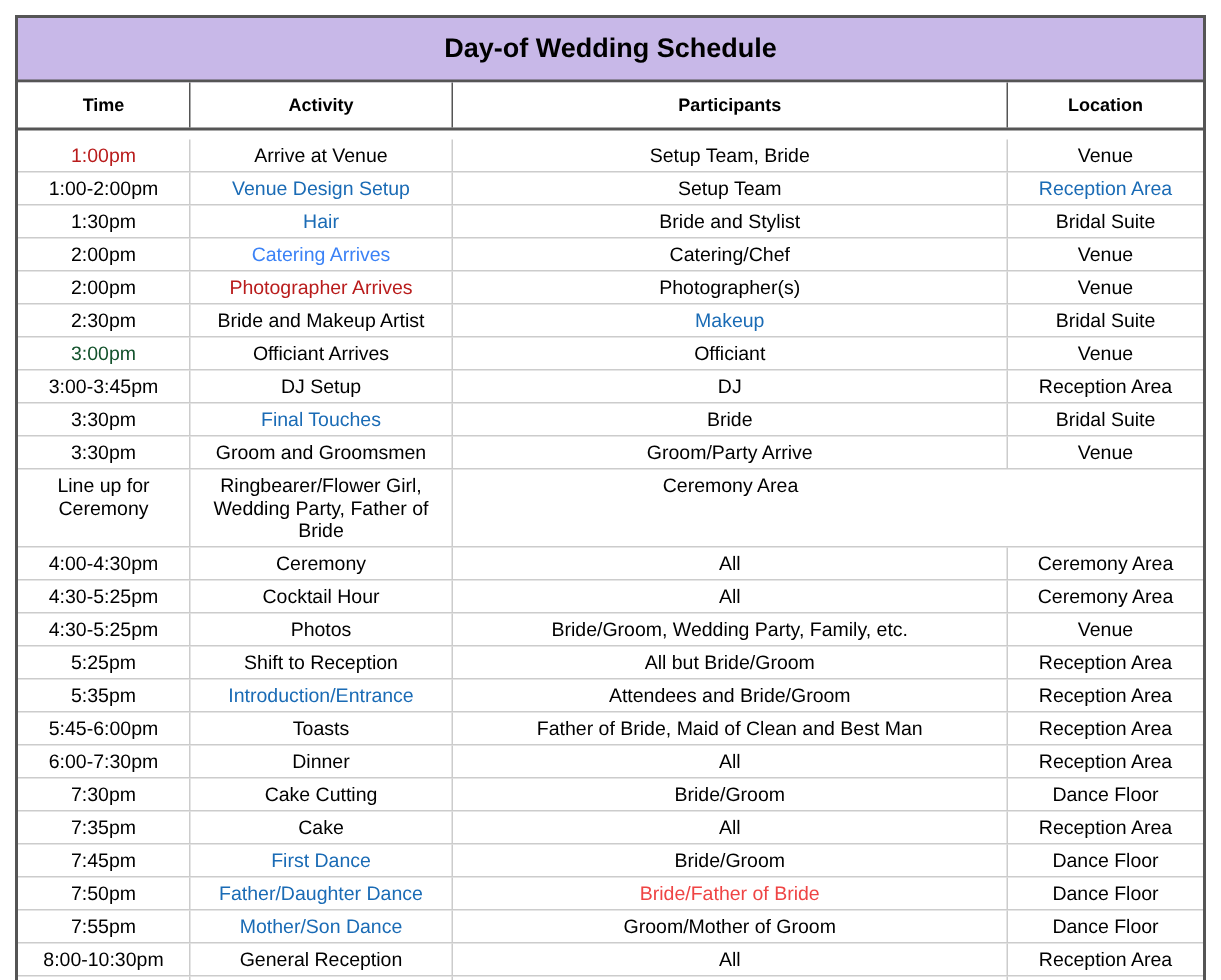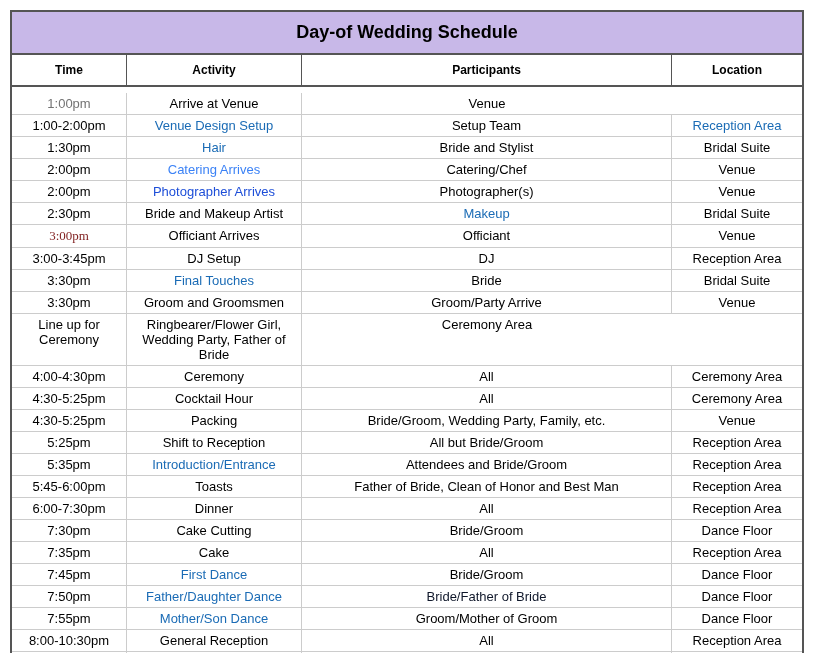--- a/index.html
+++ b/index.html
@@ -65,22 +65,23 @@
   <div class="schedule-title">Day-of Wedding Schedule</div>
   <div class="schedule-header">
     <div class="header-cell">Time</div>
     <div class="header-cell">Activity</div>
     <div class="header-cell">Participants</div>
     <div class="header-cell">Location</div>
   </div>
   <div class="schedule-body" id="schedule-body">
   <div style="height: 6px;"></div>
       <div class="schedule-row">
-        <div class="cell" style="color: #737373;">1:00pm</div>
+        <div class="cell" style="color: #b91c1c;">1:00pm</div>
         <div class="cell" style="color: rgb(0, 0, 0);">Arrive at Venue</div>
+        <div class="cell" style="color: rgb(0, 0, 0);">Setup Team, Bride</div>
         <div class="cell" style="color: rgb(0, 0, 0);">Venue</div>
       </div>
       <div class="schedule-row">
         <div class="cell" style="color: rgb(0, 0, 0);">1:00-2:00pm</div>
         <div class="cell" style="color: rgb(26, 107, 181);">Venue Design Setup</div>
         <div class="cell" style="color: rgb(0, 0, 0);">Setup Team</div>
         <div class="cell" style="color: rgb(26, 107, 181);">Reception Area</div>
       </div>
       <div class="schedule-row">
         <div class="cell" style="color: rgb(0, 0, 0);">1:30pm</div>
@@ -89,32 +90,32 @@
         <div class="cell" style="color: rgb(0, 0, 0);">Bridal Suite</div>
       </div>
       <div class="schedule-row">
         <div class="cell" style="color: rgb(0, 0, 0);">2:00pm</div>
         <div class="cell" style="color: #3b82f6;">Catering Arrives</div>
         <div class="cell" style="color: #000000;">Catering/Chef</div>
         <div class="cell" style="color: rgb(0, 0, 0);">Venue</div>
       </div>
       <div class="schedule-row">
         <div class="cell" style="color: rgb(0, 0, 0);">2:00pm</div>
-        <div class="cell" style="color: #1d4ed8;">Photographer Arrives</div>
+        <div class="cell" style="color: #b91c1c;">Photographer Arrives</div>
         <div class="cell" style="color: rgb(0, 0, 0);">Photographer(s)</div>
         <div class="cell" style="color: rgb(0, 0, 0);">Venue</div>
       </div>
       <div class="schedule-row">
         <div class="cell" style="color: rgb(0, 0, 0);">2:30pm</div>
         <div class="cell" style="color: rgb(0, 0, 0);">Bride and Makeup Artist</div>
         <div class="cell" style="color: rgb(26, 107, 181);">Makeup</div>
         <div class="cell" style="color: rgb(0, 0, 0);">Bridal Suite</div>
       </div>
       <div class="schedule-row">
-        <div class="cell" style="color: #7f1d1d; font-family: Liberation Serif, serif;">3:00pm</div>
+        <div class="cell" style="color: #14532d;">3:00pm</div>
         <div class="cell" style="color: rgb(0, 0, 0);">Officiant Arrives</div>
         <div class="cell" style="color: rgb(0, 0, 0);">Officiant</div>
         <div class="cell" style="color: rgb(0, 0, 0);">Venue</div>
       </div>
       <div class="schedule-row">
         <div class="cell" style="color: rgb(0, 0, 0);">3:00-3:45pm</div>
         <div class="cell" style="color: rgb(0, 0, 0);">DJ Setup</div>
         <div class="cell" style="color: rgb(0, 0, 0);">DJ</div>
         <div class="cell" style="color: rgb(0, 0, 0);">Reception Area</div>
       </div>
@@ -142,40 +143,40 @@
         <div class="cell" style="color: rgb(0, 0, 0);">Ceremony Area</div>
       </div>
       <div class="schedule-row">
         <div class="cell" style="color: rgb(0, 0, 0);">4:30-5:25pm</div>
         <div class="cell" style="color: rgb(0, 0, 0);">Cocktail Hour</div>
         <div class="cell" style="color: rgb(0, 0, 0);">All</div>
         <div class="cell" style="color: rgb(0, 0, 0);">Ceremony Area</div>
       </div>
       <div class="schedule-row">
         <div class="cell" style="color: rgb(0, 0, 0);">4:30-5:25pm</div>
-        <div class="cell" style="color: rgb(0, 0, 0);">Packing</div>
+        <div class="cell" style="color: rgb(0, 0, 0);">Photos</div>
         <div class="cell" style="color: rgb(0, 0, 0);">Bride/Groom, Wedding Party, Family, etc.</div>
         <div class="cell" style="color: rgb(0, 0, 0);">Venue</div>
       </div>
       <div class="schedule-row">
         <div class="cell" style="color: rgb(0, 0, 0);">5:25pm</div>
         <div class="cell" style="color: rgb(0, 0, 0);">Shift to Reception</div>
         <div class="cell" style="color: rgb(0, 0, 0);">All but Bride/Groom</div>
         <div class="cell" style="color: rgb(0, 0, 0);">Reception Area</div>
       </div>
       <div class="schedule-row">
         <div class="cell" style="color: rgb(0, 0, 0);">5:35pm</div>
         <div class="cell" style="color: rgb(26, 107, 181);">Introduction/Entrance</div>
         <div class="cell" style="color: rgb(0, 0, 0);">Attendees and Bride/Groom</div>
         <div class="cell" style="color: rgb(0, 0, 0);">Reception Area</div>
       </div>
       <div class="schedule-row">
         <div class="cell" style="color: rgb(0, 0, 0);">5:45-6:00pm</div>
         <div class="cell" style="color: rgb(0, 0, 0);">Toasts</div>
-        <div class="cell" style="color: rgb(0, 0, 0);">Father of Bride, Clean of Honor and Best Man</div>
+        <div class="cell" style="color: rgb(0, 0, 0);">Father of Bride, Maid of Clean and Best Man</div>
         <div class="cell" style="color: rgb(0, 0, 0);">Reception Area</div>
       </div>
       <div class="schedule-row">
         <div class="cell" style="color: rgb(0, 0, 0);">6:00-7:30pm</div>
         <div class="cell" style="color: rgb(0, 0, 0);">Dinner</div>
         <div class="cell" style="color: rgb(0, 0, 0);">All</div>
         <div class="cell" style="color: rgb(0, 0, 0);">Reception Area</div>
       </div>
       <div class="schedule-row">
         <div class="cell" style="color: rgb(0, 0, 0);">7:30pm</div>
@@ -191,21 +192,21 @@
       </div>
       <div class="schedule-row">
         <div class="cell" style="color: rgb(0, 0, 0);">7:45pm</div>
         <div class="cell" style="color: rgb(26, 107, 181);">First Dance</div>
         <div class="cell" style="color: rgb(0, 0, 0);">Bride/Groom</div>
         <div class="cell" style="color: rgb(0, 0, 0);">Dance Floor</div>
       </div>
       <div class="schedule-row">
         <div class="cell" style="color: rgb(0, 0, 0);">7:50pm</div>
         <div class="cell" style="color: rgb(26, 107, 181);">Father/Daughter Dance</div>
-        <div class="cell" style="color: #0f172a;">Bride/Father of Bride</div>
+        <div class="cell" style="color: #ef4444;">Bride/Father of Bride</div>
         <div class="cell" style="color: rgb(0, 0, 0);">Dance Floor</div>
       </div>
       <div class="schedule-row">
         <div class="cell" style="color: rgb(0, 0, 0);">7:55pm</div>
         <div class="cell" style="color: rgb(26, 107, 181);">Mother/Son Dance</div>
         <div class="cell" style="color: rgb(0, 0, 0);">Groom/Mother of Groom</div>
         <div class="cell" style="color: rgb(0, 0, 0);">Dance Floor</div>
       </div>
       <div class="schedule-row">
         <div class="cell" style="color: rgb(0, 0, 0);">8:00-10:30pm</div>

